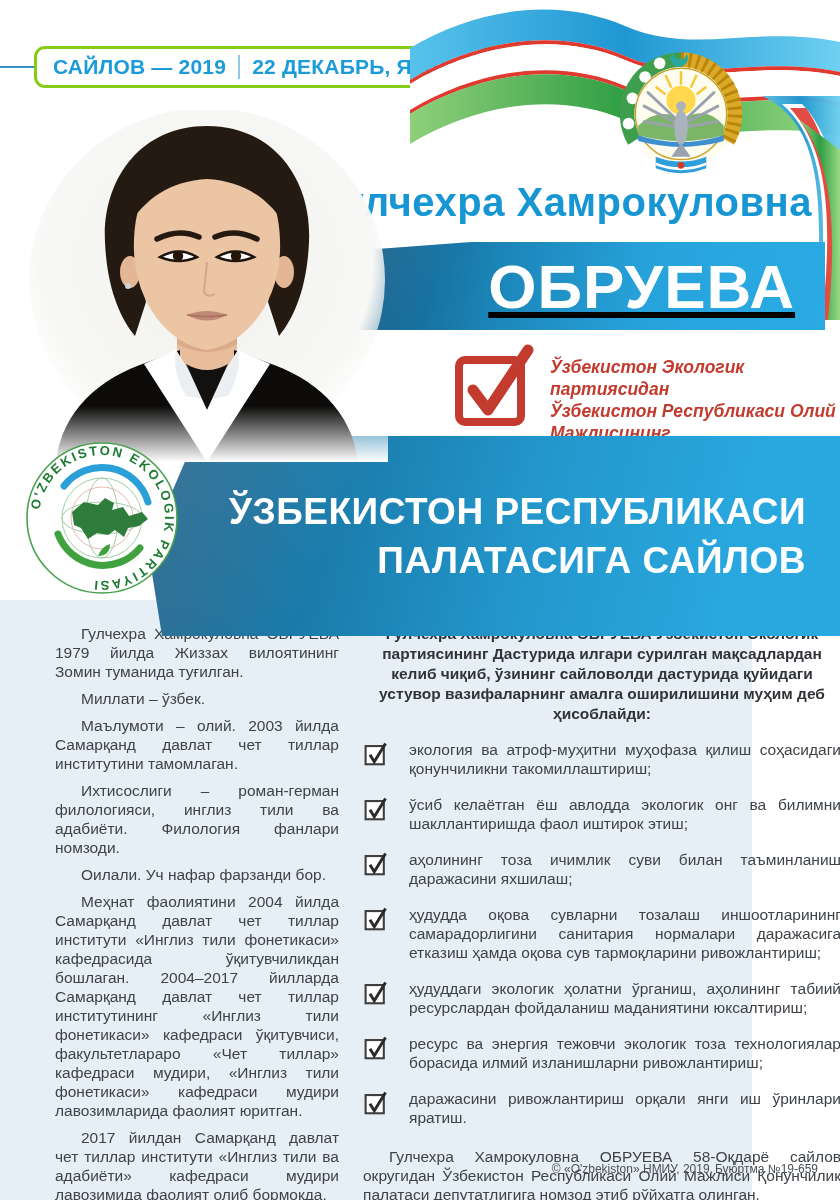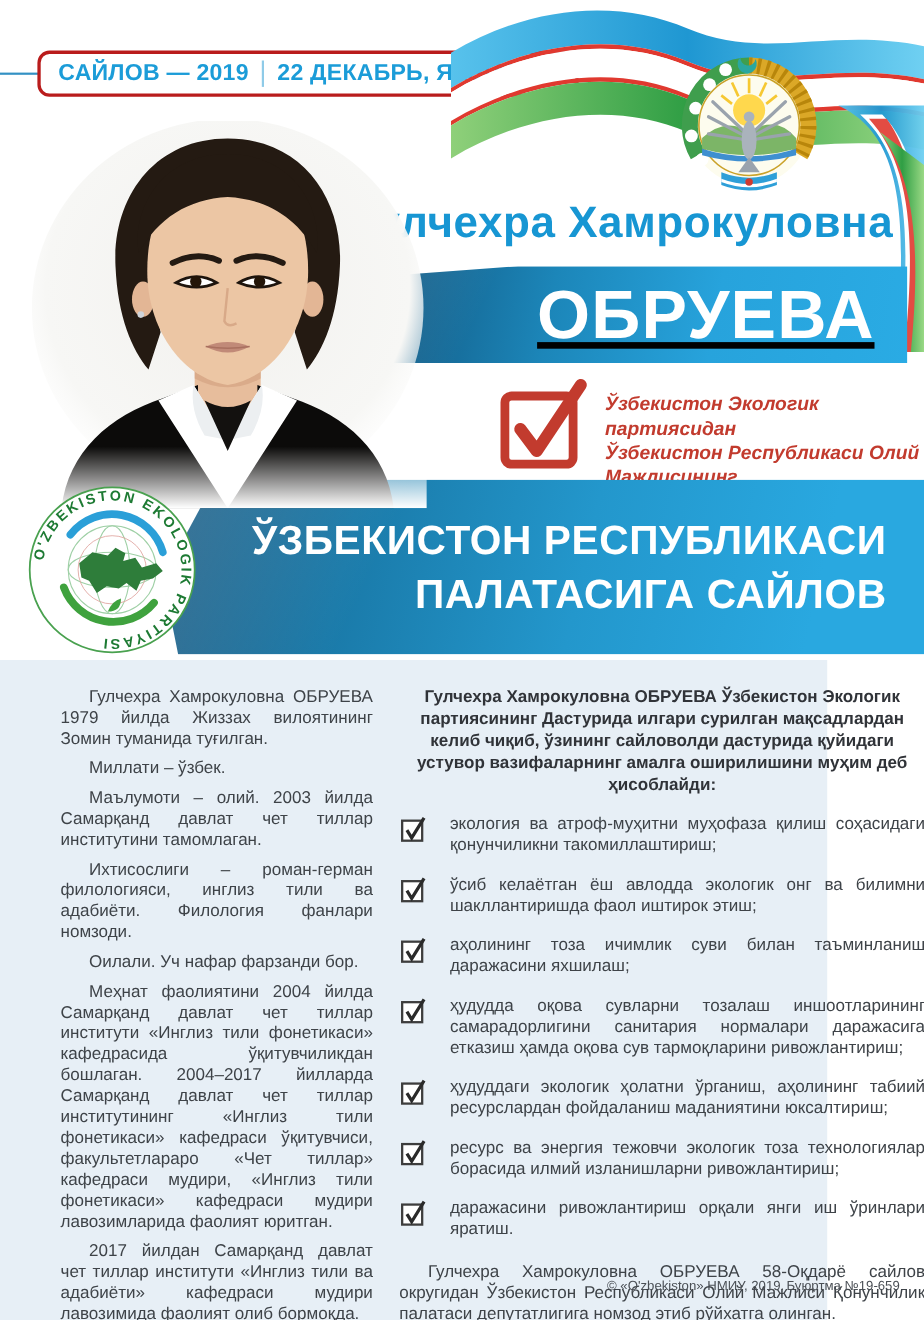--- a/index.html
+++ b/index.html
@@ -1,21 +1,21 @@
 <!DOCTYPE html>
 <html><head>
 <meta charset="utf-8">
 <style>
   html,body{margin:0;padding:0;background:#fff;}
   .page{position:relative;width:840px;height:1200px;overflow:hidden;background:#fff;
         font-family:"Liberation Sans",sans-serif;}
 
   
   .topline{position:absolute;left:0;top:66px;width:520px;height:2px;background:#3391c4;}
-  .badge{position:absolute;left:34px;top:46px;background:#fff;border:3px solid #b91c1c;
+  .badge{position:absolute;left:34px;top:46px;background:#fff;border:3px solid #84cc16;
          border-radius:11px;padding:6px 16px;display:flex;align-items:flex-end;gap:12px;
          color:#1b9cd8;font-weight:bold;font-size:21px;letter-spacing:.2px;white-space:nowrap;}
   .badge .sep{width:2px;align-self:stretch;background:#8fcbe8;}
 
   .ribbon{position:absolute;right:0;top:0;width:430px;height:320px;}
   .emblem{position:absolute;left:613px;top:42px;width:136px;height:136px;}
 
   
   .portrait{position:absolute;left:26px;top:110px;width:362px;height:352px;z-index:3;}
 
@@ -30,21 +30,21 @@
       background:linear-gradient(115deg,rgba(255,255,255,.22) 0%,rgba(255,255,255,0) 35%);}
   .surname{color:#fff;font-size:62px;font-weight:bold;padding-right:30px;letter-spacing:1px;z-index:2;}
 
   
   .nomination{position:absolute;left:452px;top:344px;display:flex;gap:14px;z-index:2;}
   .red-check{width:84px;height:92px;flex:0 0 auto;margin-top:-4px;}
   .nom-text{color:#c23b2e;font-weight:bold;font-style:italic;font-size:17.5px;
             line-height:22px;padding-top:12px;}
 
   
-  .big-banner{position:absolute;left:148px;top:436px;width:692px;height:159px;z-index:2;
+  .big-banner{position:absolute;left:148px;top:436px;width:692px;height:200px;z-index:2;
       background:linear-gradient(103deg,#14567f 0%,#1a7aa9 25%,#2397cc 55%,#29a8e0 85%);
       clip-path:polygon(48px 0,100% 0,100% 100%,14px 100%,0 56%);
       display:flex;flex-direction:column;justify-content:center;align-items:flex-end;
       padding-right:34px;box-sizing:border-box;}
   .big-banner .shine{position:absolute;inset:0;
       background:linear-gradient(115deg,rgba(255,255,255,.18) 0%,rgba(255,255,255,0) 30%);}
   .big-banner div{color:#fff;font-size:37px;font-weight:bold;line-height:49px;
                   letter-spacing:.5px;z-index:2;}
 
   .party-logo{position:absolute;left:24px;top:440px;width:156px;height:156px;z-index:3;}

